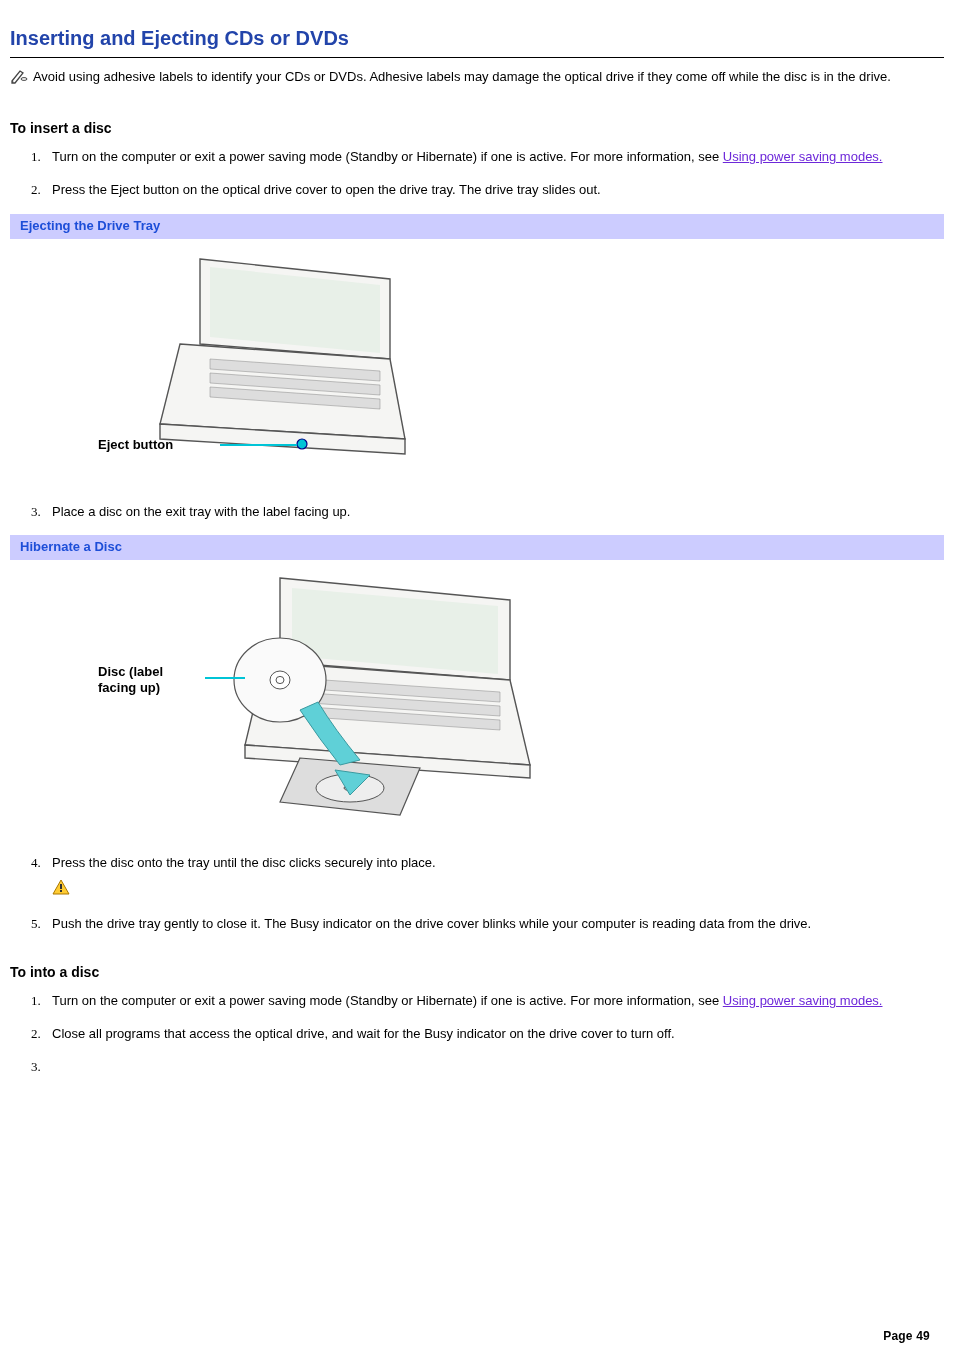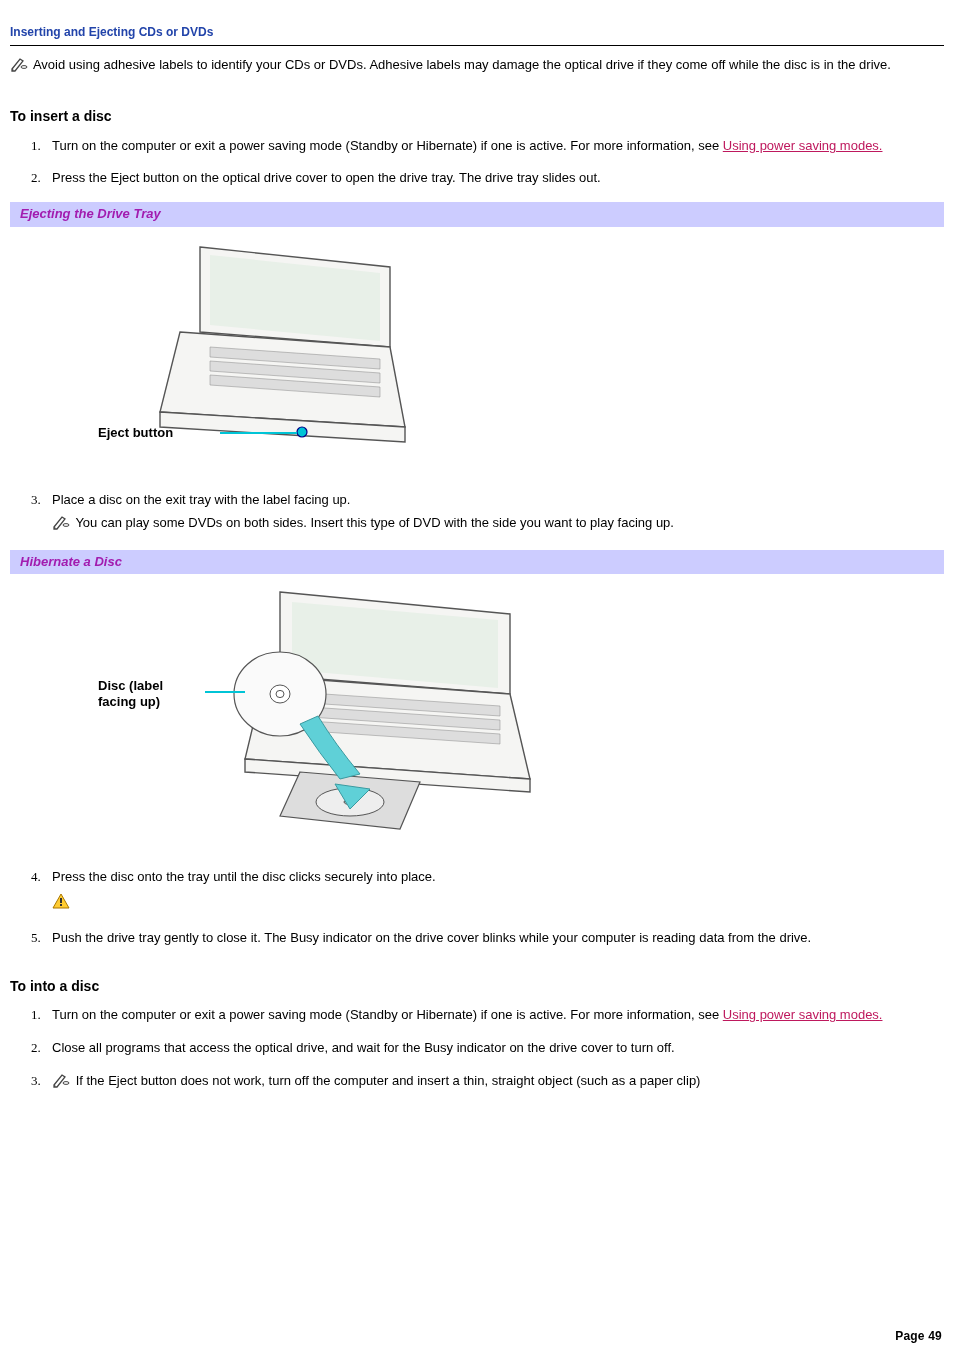--- a/index.html
+++ b/index.html
@@ -7,21 +7,21 @@
     font-size: 13px;
     color: #000;
     margin: 0;
     padding: 8px 10px 20px 10px;
     width: 954px;
     box-sizing: border-box;
     line-height: 1.45;
   }
   h1.page-title {
     color: #2244aa;
-    font-size: 12px;
+    font-size: 20px;
     font-weight: bold;
     margin: 16px 0 4px 0;
     padding-bottom: 4px;
     border-bottom: 1px solid #000;
   }
   .note-icon {
     display: inline-block;
     vertical-align: -3px;
     margin-right: 2px;
   }
@@ -44,27 +44,26 @@
   ol > li {
     margin-bottom: 14px;
     padding-left: 8px;
     font-family: Verdana, Geneva, sans-serif;
   }
   ol > li::marker {
     font-family: "Times New Roman", serif;
     font-size: 13px;
   }
   a.inline-link {
-    color: #be185d;
+    color: #6d28d9;
     text-decoration: underline;
   }
   .caption-bar {
     background: #ccccff;
-    color: #a21caf;
-    font-style: italic;
+    color: #1d4ed8;
     font-weight: bold;
     font-size: 13px;
     padding: 3px 10px;
     margin: 4px 0 0 0;
   }
   .figure-area {
     margin: 10px 0 18px 60px;
   }
   .fig {
     position: relative;
@@ -80,21 +79,21 @@
   .disc-tray { fill:#ddd; stroke:#555; stroke-width:1.2; }
   .disc { fill:#fafafa; stroke:#555; stroke-width:1.2; }
   .arrow { fill:#5fd0d7; stroke:#3a9aa0; stroke-width:1; }
   .nested-note { margin: 4px 0 14px 0px; }
   .nested-warn {
     margin: 6px 0 14px 0px;
     font-weight: bold;
   }
   .page-num {
     position: fixed;
-    right: 12px;
+    right: 24px;
     bottom: 6px;
     font-weight: bold;
     font-size: 12px;
     letter-spacing: 0.2px;
   }
 </style>
 </head>
 <body>
 
 <h1 class="page-title">Inserting and Ejecting CDs or DVDs</h1>
@@ -141,30 +140,20 @@
 
     <line class="leader" x1="150" y1="196" x2="227" y2="196"></line>
 
     <text class="label-txt" x="28" y="200">Eject button</text>
   </svg>
 </div>
 
 <ol start="3">
   <li>
     <span>Place a disc on the exit tray with the label facing up.</span>
-    <p class="nested-note">
-      <span class="note-icon">
-        <svg width="18" height="16" viewBox="0 0 18 16">
-          <path d="M2 13 L10 3 L13 5 L5 15 L2 15 Z" fill="none" stroke="#444" stroke-width="1.3"></path>
-          <path d="M2 15 L2 13 L4 14 Z" fill="#444"></path>
-          <ellipse cx="14" cy="11" rx="3" ry="1.4" fill="none" stroke="#444" stroke-width="1"></ellipse>
-        </svg>
-      </span>
-      <span>You can play some DVDs on both sides. Insert this type of DVD with the side you want to play facing up.</span>
-    </p>
   </li>
 </ol>
 
 <div class="caption-bar">Hibernate a Disc</div>
 
 <div class="figure-area">
   <svg class="fig" width="470" height="260" viewBox="0 0 470 260">
 
     <polygon class="laptop-body" points="210,8 440,30 440,110 210,92"></polygon>
     <polygon class="laptop-screen-inner" points="222,18 428,36 428,104 222,86"></polygon>
@@ -214,26 +203,16 @@
 </ol>
 
 <div class="section-sub">To into a disc</div>
 
 <ol>
   <li>
     <span>Turn on the computer or exit a power saving mode (Standby or Hibernate) if one is active. For more information, see </span><a href="#" class="inline-link">Using power saving modes.</a>
   </li>
   <li>Close all programs that access the optical drive, and wait for the Busy indicator on the drive cover to turn off.</li>
   <li>
-    <p class="nested-note">
-      <span class="note-icon">
-        <svg width="18" height="16" viewBox="0 0 18 16">
-          <path d="M2 13 L10 3 L13 5 L5 15 L2 15 Z" fill="none" stroke="#444" stroke-width="1.3"></path>
-          <path d="M2 15 L2 13 L4 14 Z" fill="#444"></path>
-          <ellipse cx="14" cy="11" rx="3" ry="1.4" fill="none" stroke="#444" stroke-width="1"></ellipse>
-        </svg>
-      </span>
-      <span>If the Eject button does not work, turn off the computer and insert a thin, straight object (such as a paper clip)</span>
-    </p>
   </li>
 </ol>
 
 <div class="page-num">Page 49</div>
 
 </body></html>

